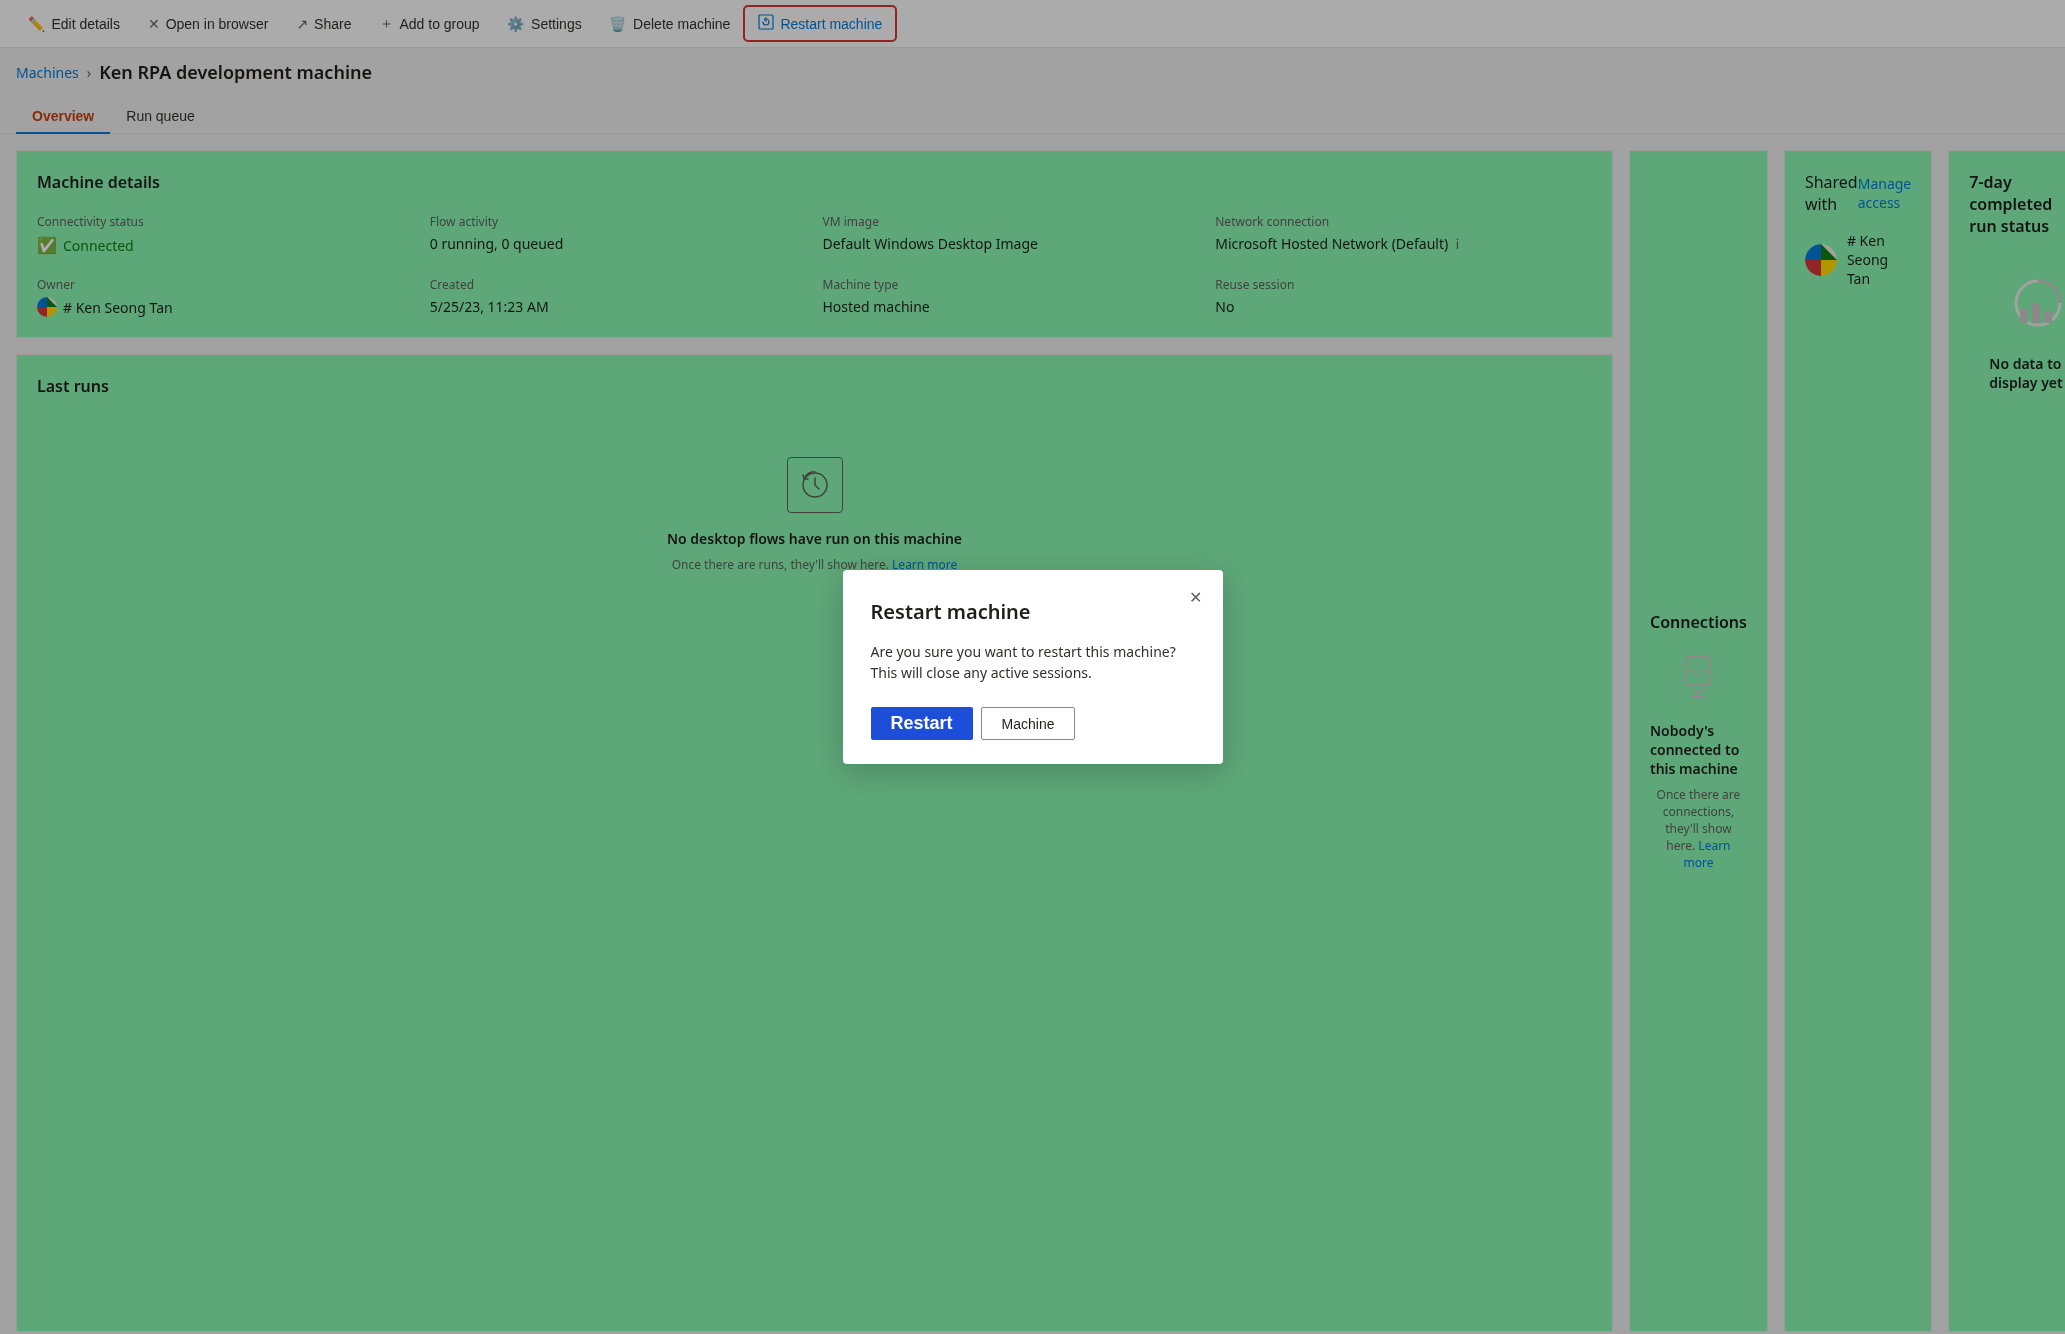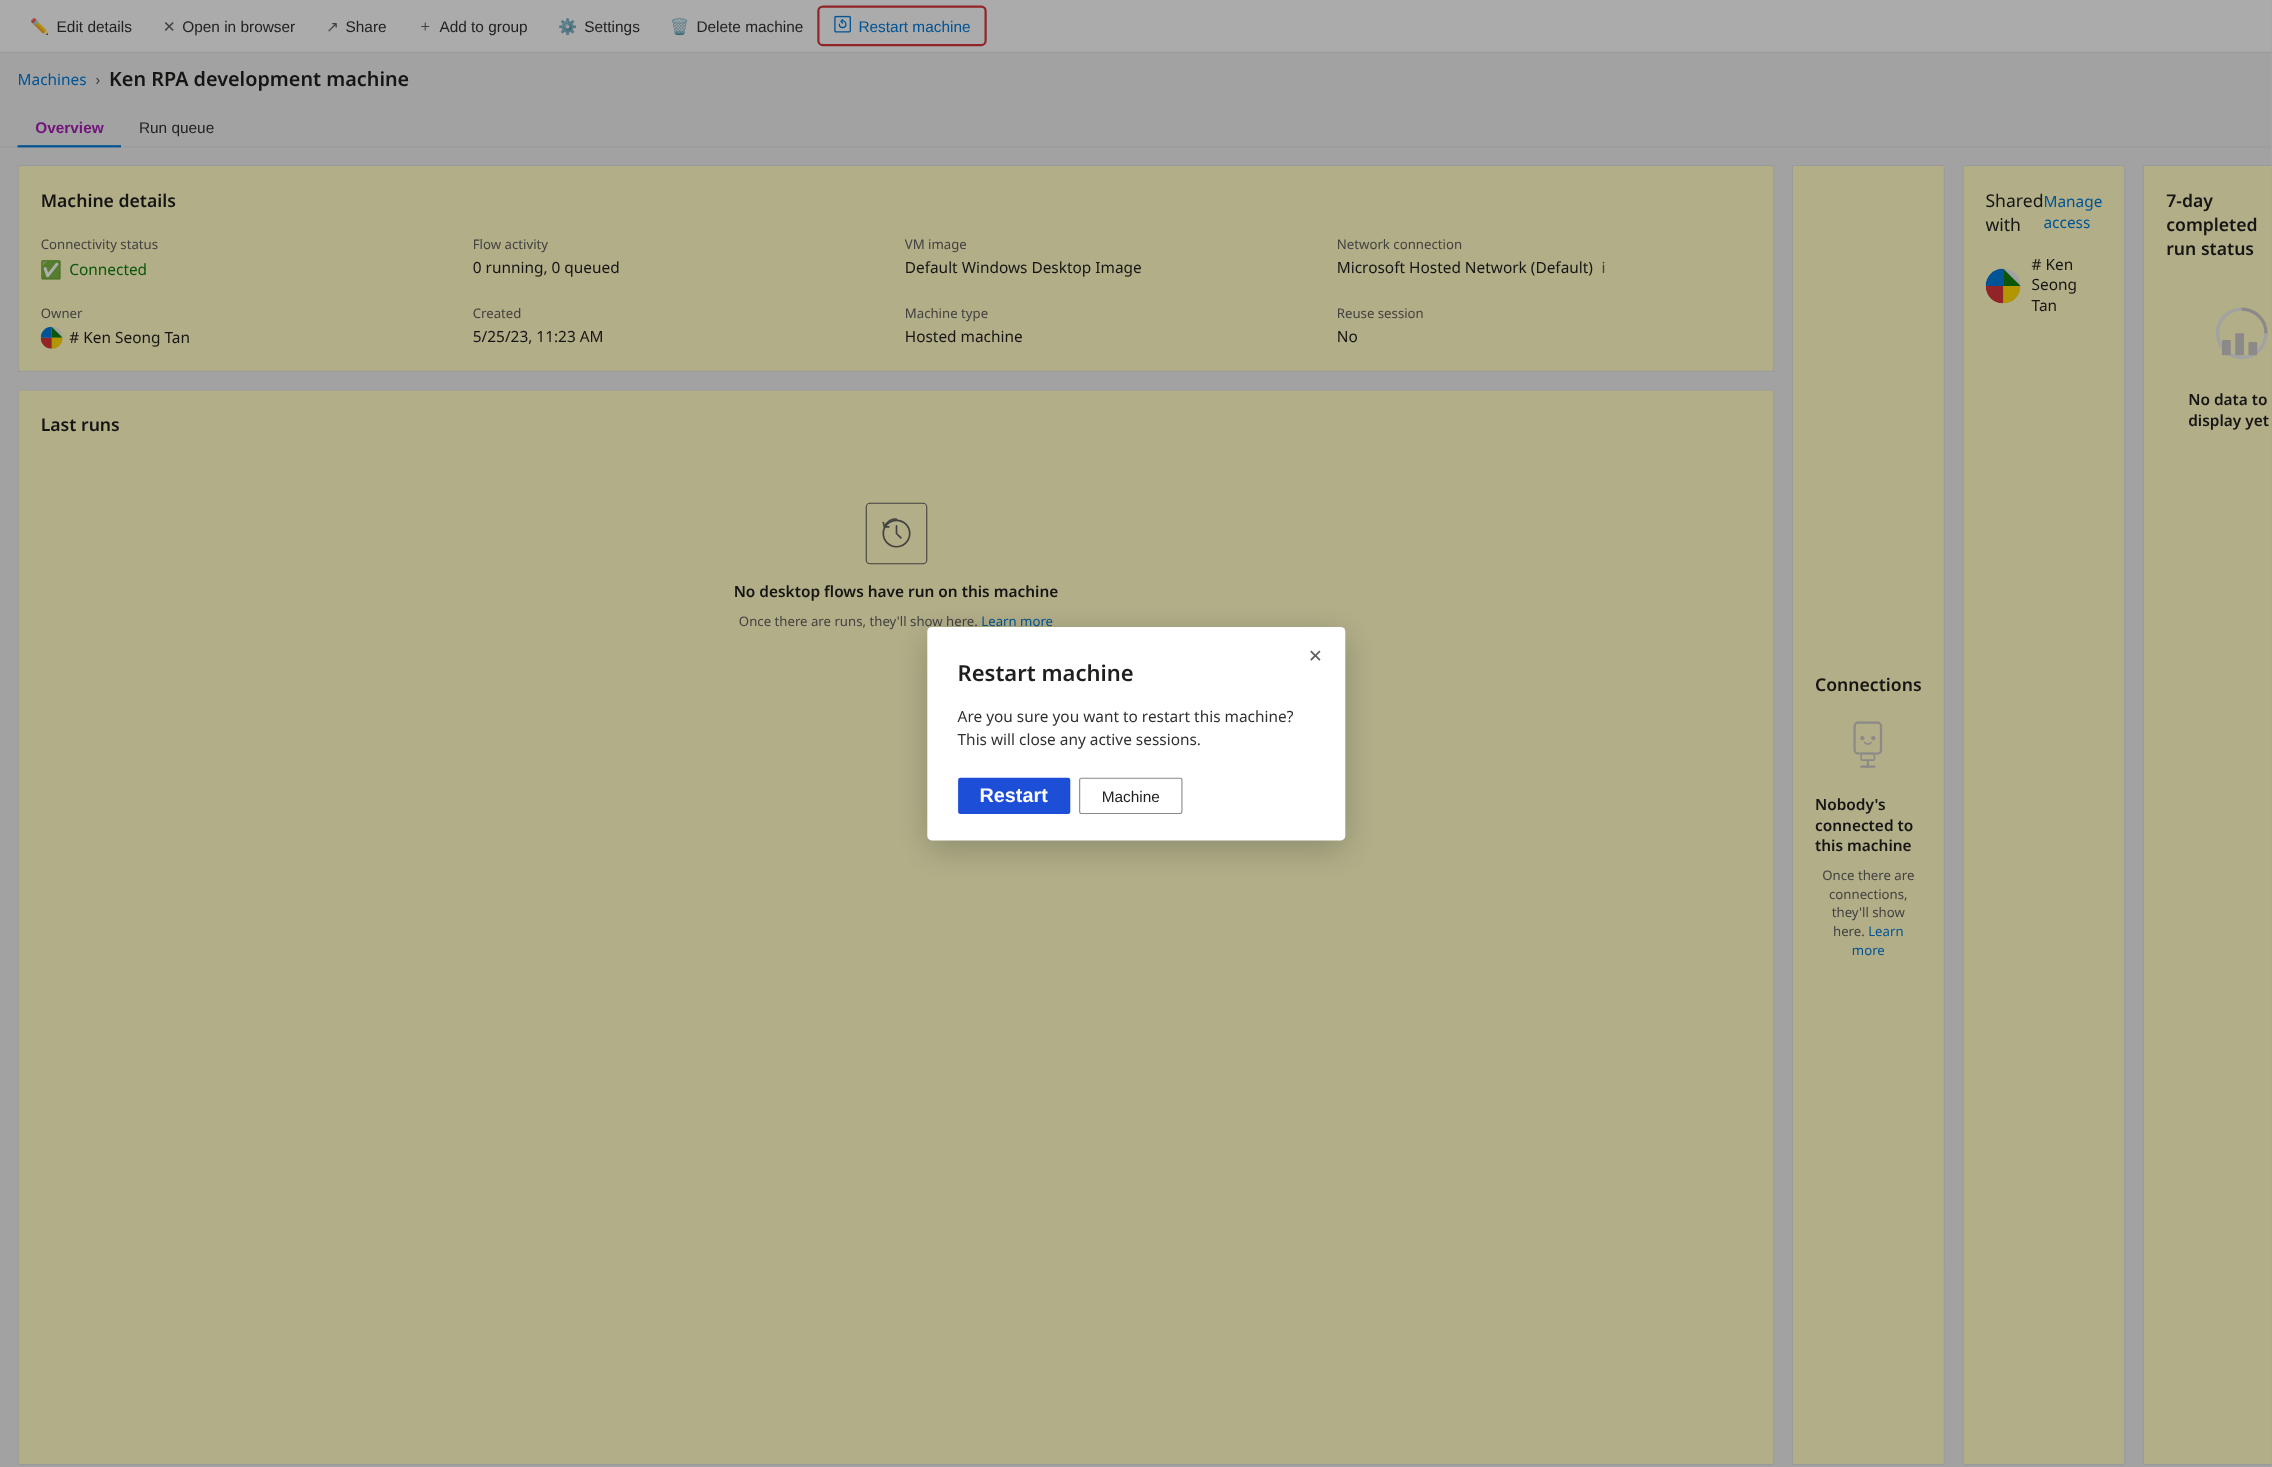--- a/index.html
+++ b/index.html
@@ -66,21 +66,21 @@
       border: none;
       background: transparent;
       cursor: pointer;
       font-size: 14px;
       color: #323130;
       position: relative;
       border-bottom: 2px solid transparent;
       margin-bottom: -1px;
     }
     .tab.active {
-      color: #a21caf;
+      color: #c2410c;
       border-bottom: 2px solid #0078d4;
       font-weight: 600;
     }
 
     
     .content {
       display: flex;
       gap: 16px;
       padding: 16px;
       min-height: calc(100vh - 120px);
@@ -88,21 +88,21 @@
 
     
     .left-panel {
       flex: 1;
       display: flex;
       flex-direction: column;
       gap: 16px;
     }
 
     .card {
-      background: #fef9c3;
+      background: #86efac;
       border: 1px solid #ddd;
       border-radius: 2px;
       padding: 20px;
     }
     .card-title {
       font-size: 16px;
       font-weight: 600;
       color: #201f1e;
       margin-bottom: 20px;
     }

